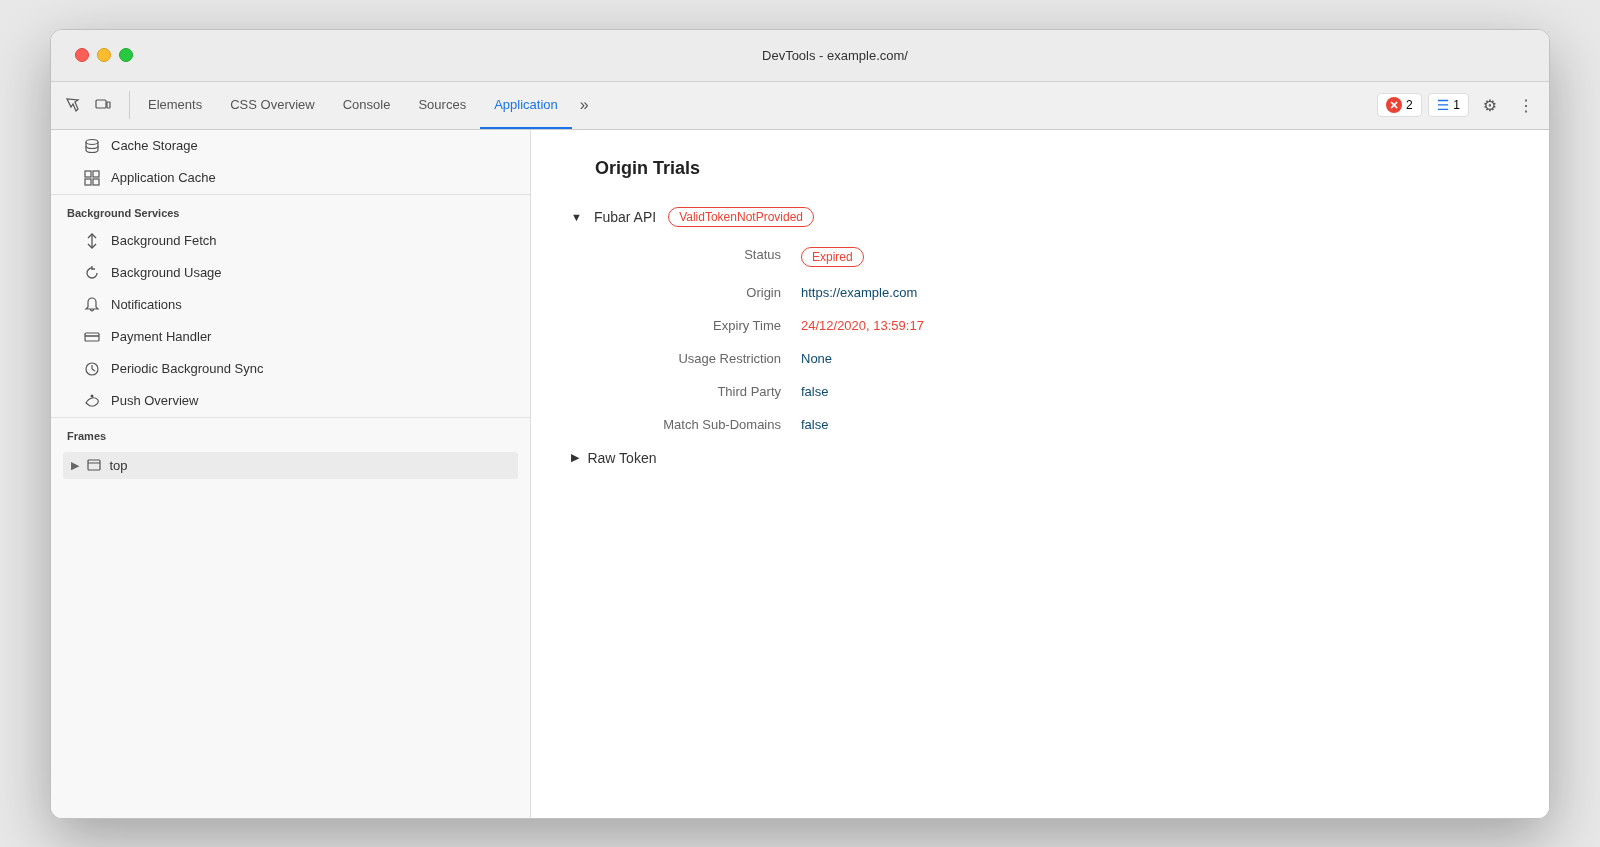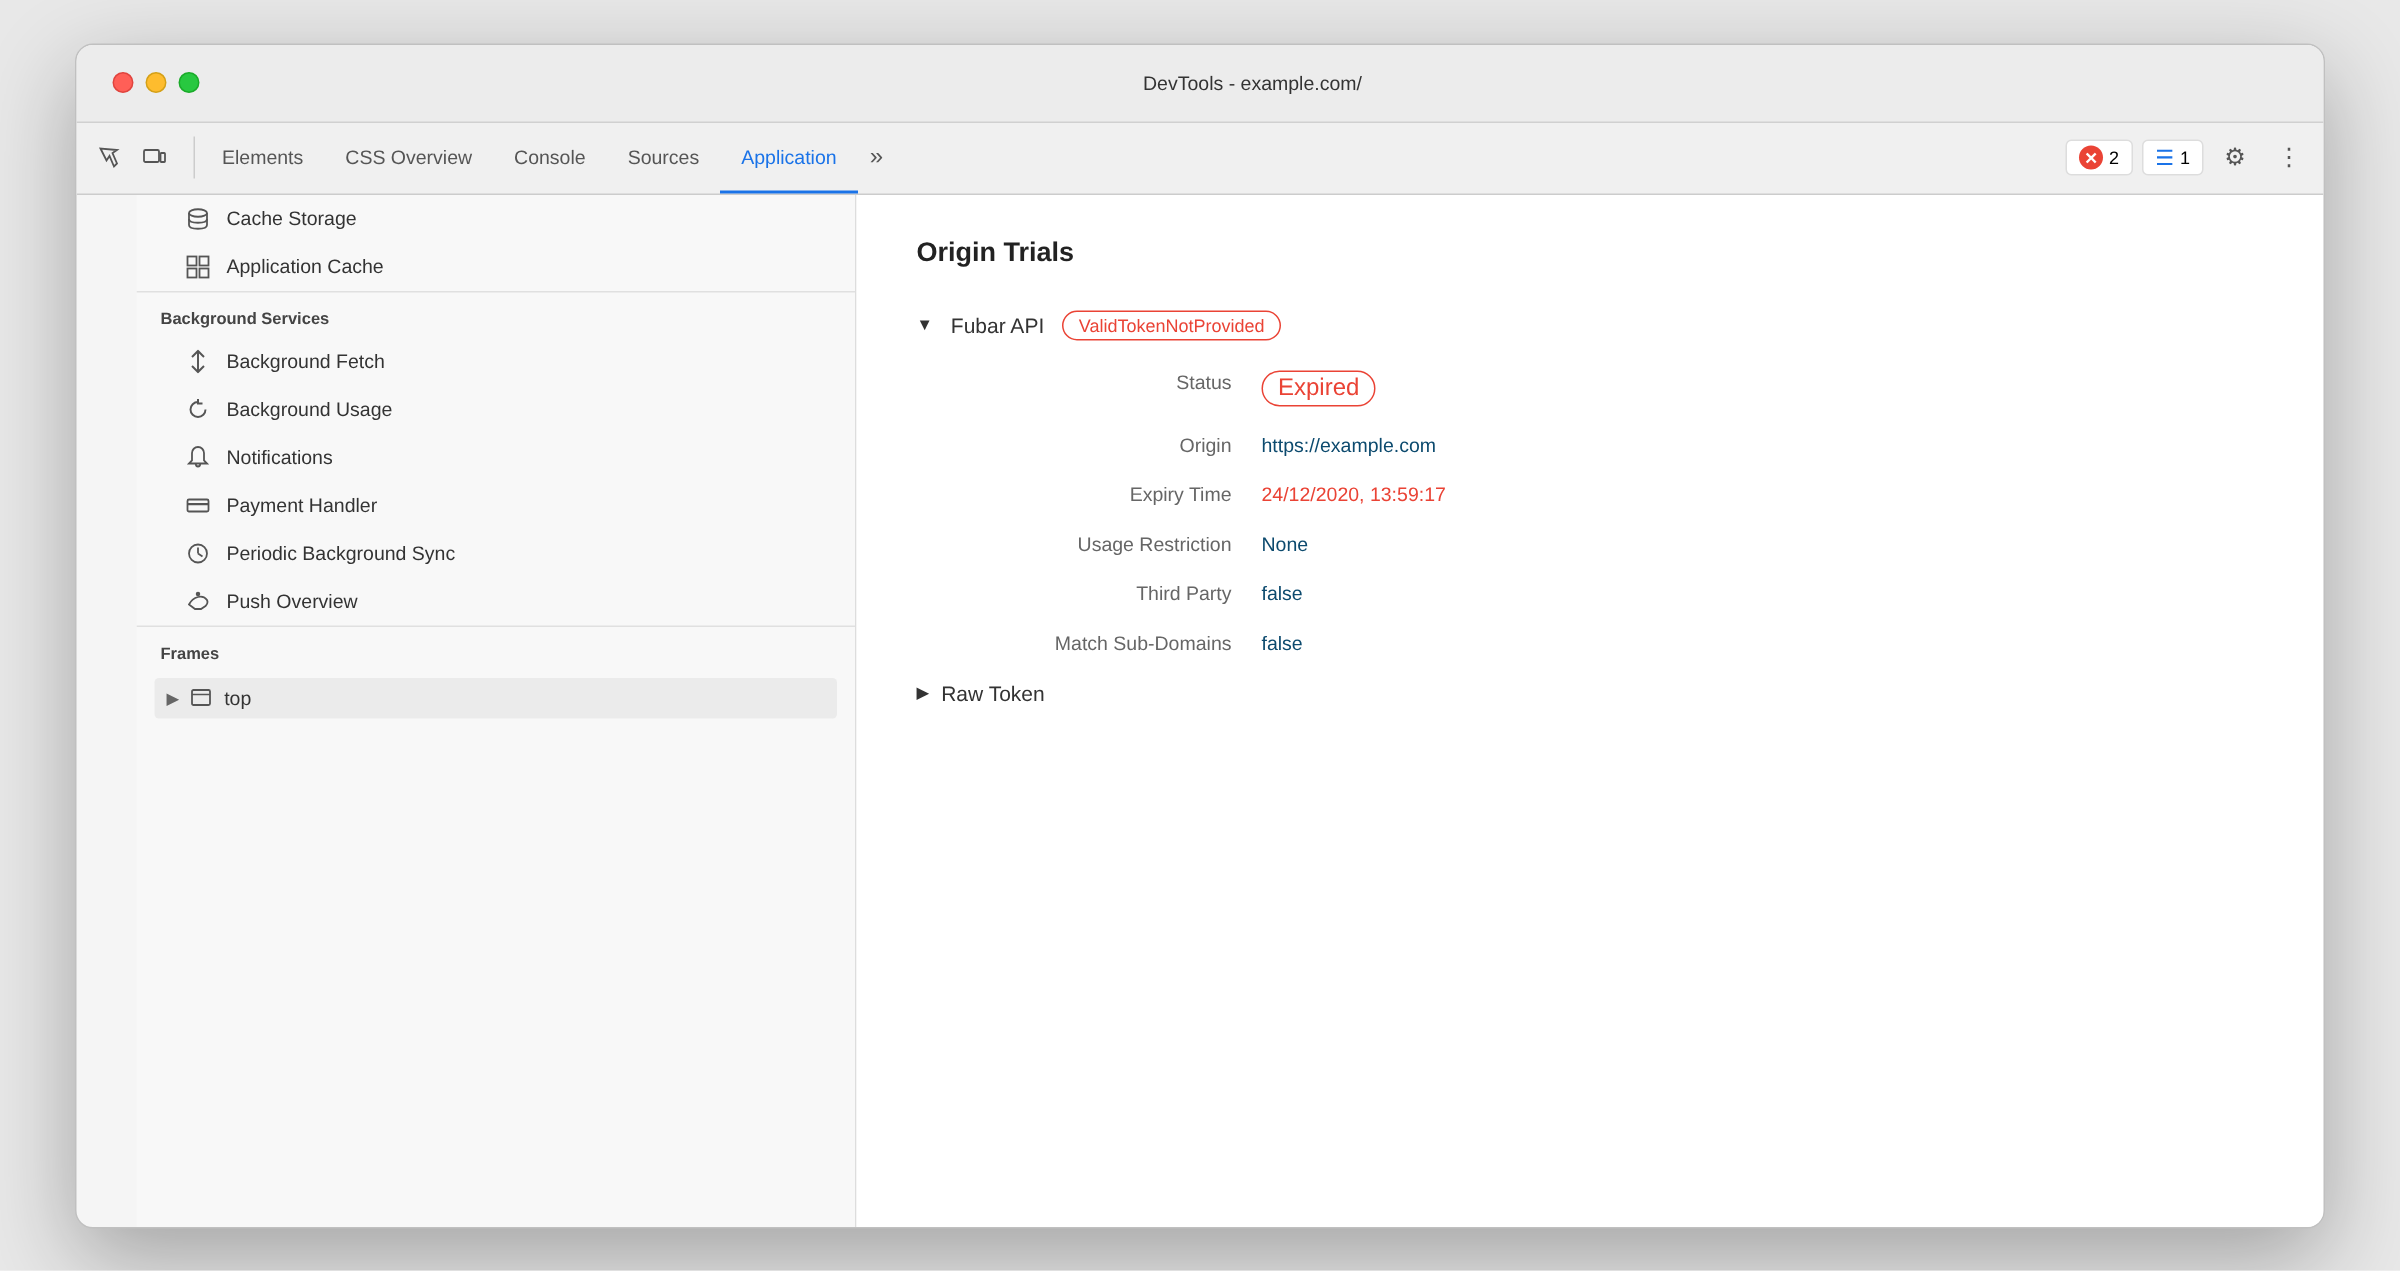--- a/index.html
+++ b/index.html
@@ -166,21 +166,20 @@
       justify-content: center;
       cursor: pointer;
       color: #555;
       font-size: 16px;
       border-radius: 4px;
     }
     .main-content {
       display: flex;
       flex: 1;
       overflow: hidden;
-      padding-left: 40px;
     }
     .sidebar {
       width: 480px;
       background: #f8f8f8;
       border-right: 1px solid #ddd;
       overflow-y: auto;
       flex-shrink: 0;
       padding-bottom: 16px;
     }
     .sidebar-section {
@@ -228,20 +227,21 @@
       flex: 1;
       background: white;
       padding: 28px 40px;
       overflow-y: auto;
     }
     .panel-title {
       font-size: 18px;
       font-weight: 700;
       color: #222;
       margin-bottom: 28px;
+      margin-left: 24px;
     }
     .api-section {
       margin-bottom: 16px;
     }
     .api-header {
       display: flex;
       align-items: center;
       gap: 12px;
       margin-bottom: 20px;
     }
@@ -281,21 +281,21 @@
     }
     .detail-value {
       font-size: 13px;
       color: #0c4a6e;
     }
     .detail-value.expired {
       border: 1px solid #ea4335;
       color: #ea4335;
       border-radius: 12px;
       padding: 2px 10px;
-      font-size: 16px;
+      font-size: 12px;
     }
     .detail-value.expiry-date {
       color: #ea4335;
       font-weight: 400;
     }
     .raw-token-row {
       display: flex;
       align-items: center;
       gap: 8px;
       margin-top: 8px;

